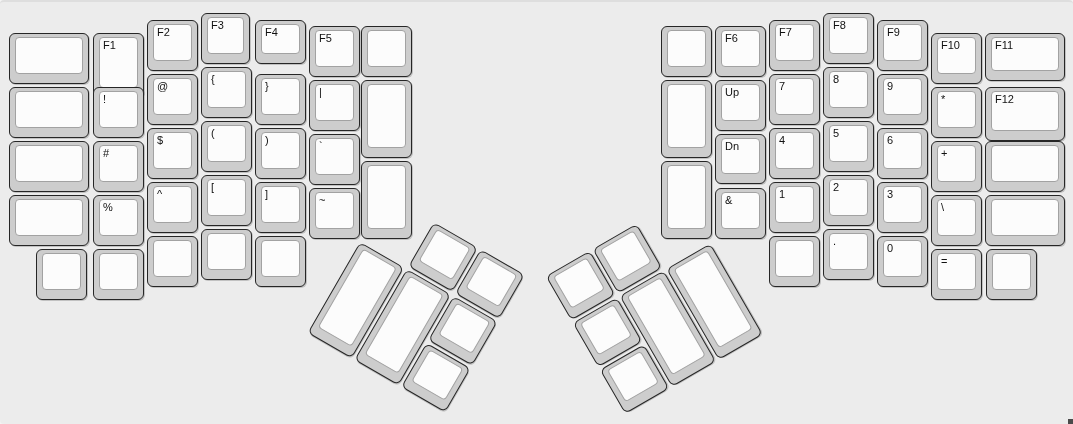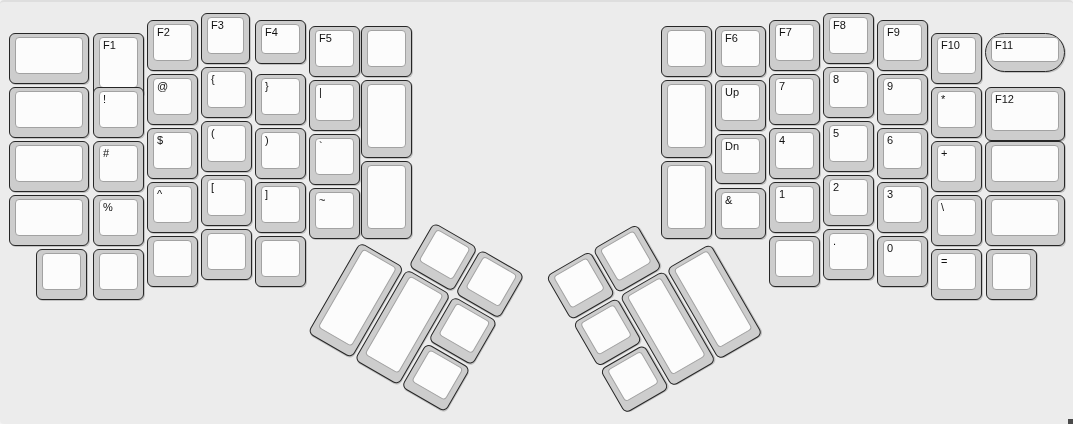--- a/index.html
+++ b/index.html
@@ -348,21 +348,21 @@
         <div class="key" style="left: 931px; top: 193px; width: 51px; height: 51px;">
           <div class="keytop">
             <div class="legend">\</div>
           </div>
         </div>
         <div class="key" style="left: 931px; top: 247px; width: 51px; height: 51px;">
           <div class="keytop">
             <div class="legend">=</div>
           </div>
         </div>
-        <div class="key" style="left: 985px; top: 31px; width: 80px; height: 39px; border-radius: 20px;">
+        <div class="key" style="left: 985px; top: 31px; width: 80px; height: 48px;">
           <div class="keytop">
             <div class="legend">F11</div>
           </div>
         </div>
         <div class="key" style="left: 985px; top: 85px; width: 80px; height: 54px;">
           <div class="keytop">
             <div class="legend">F12</div>
           </div>
         </div>
         <div class="key" style="left: 985px; top: 139px; width: 80px; height: 51px;">

